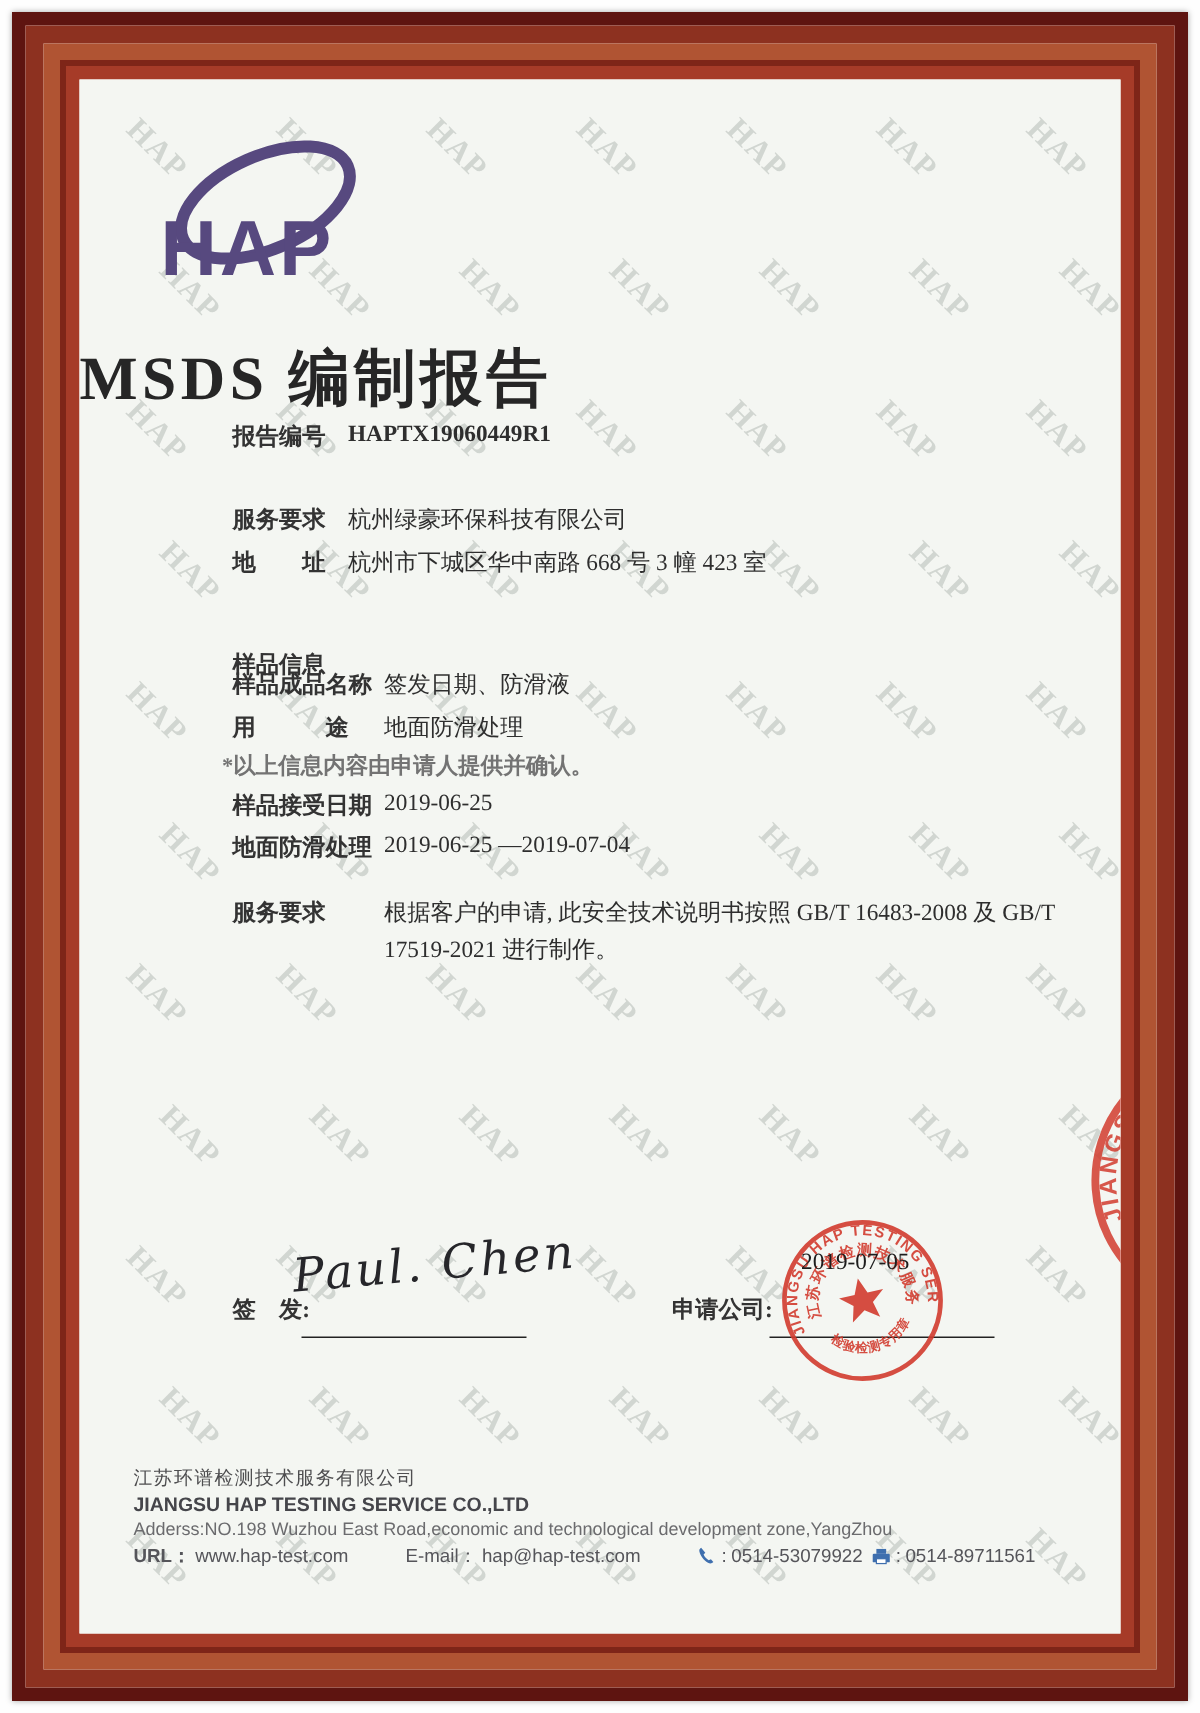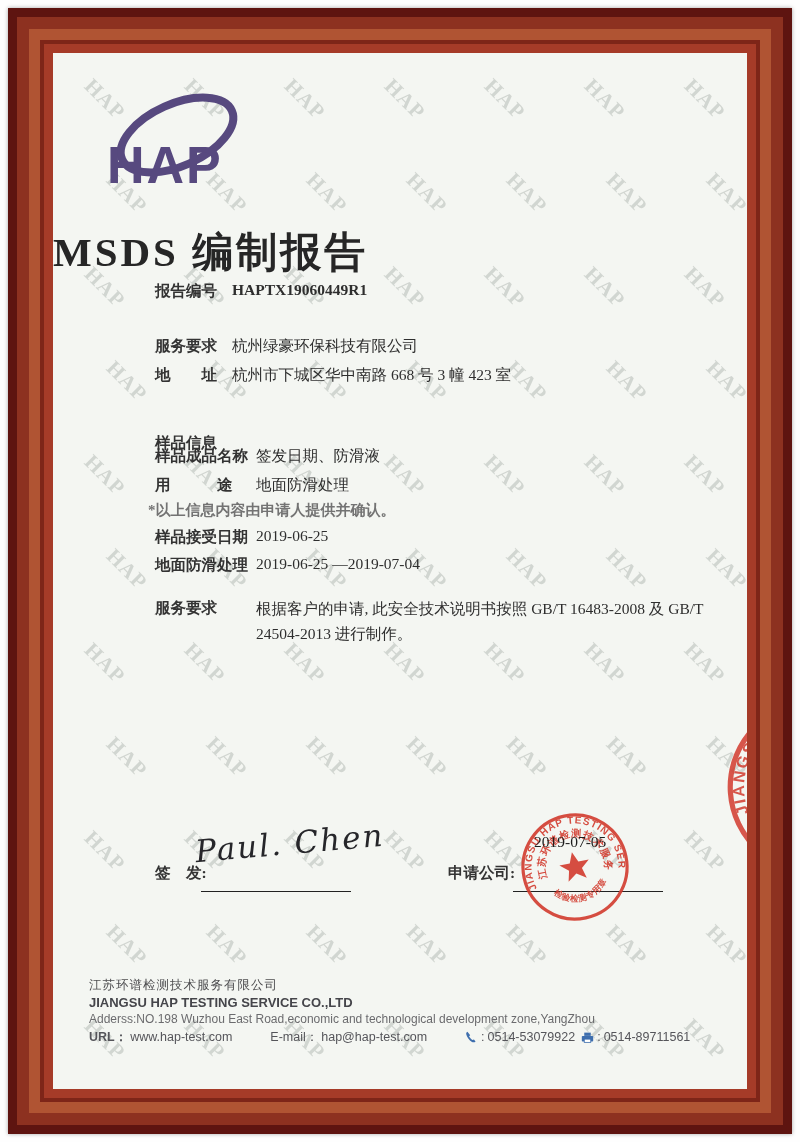--- a/index.html
+++ b/index.html
@@ -208,21 +208,21 @@
           <span class="val val-x2">2019-06-25</span>
         </div>
 
         <div class="row" style="top:502px">
           <span class="lbl">地面防滑处理</span>
           <span class="val val-x2">2019-06-25 —2019-07-04</span>
         </div>
 
         <div class="row" style="top:545px">
           <span class="lbl">服务要求</span>
-          <span class="service-val">根据客户的申请, 此安全技术说明书按照 GB/T 16483-2008 及 GB/T 24504-2013 进行制作。</span>
+          <span class="service-val">根据客户的申请, 此安全技术说明书按照 GB/T 16483-2008 及 GB/T 17519-2021 进行制作。</span>
         </div>
 
         <div class="sig-label">签　发:</div>
         <div class="signature">Paul. Chen</div>
         <div class="sig-line"></div>
         <div class="date-label">申请公司:</div>
         <div class="date-line"></div>
         <div class="date-value">2019-07-05</div>
 
         <svg class="stamp-main" viewBox="-68 -68 136 136">

